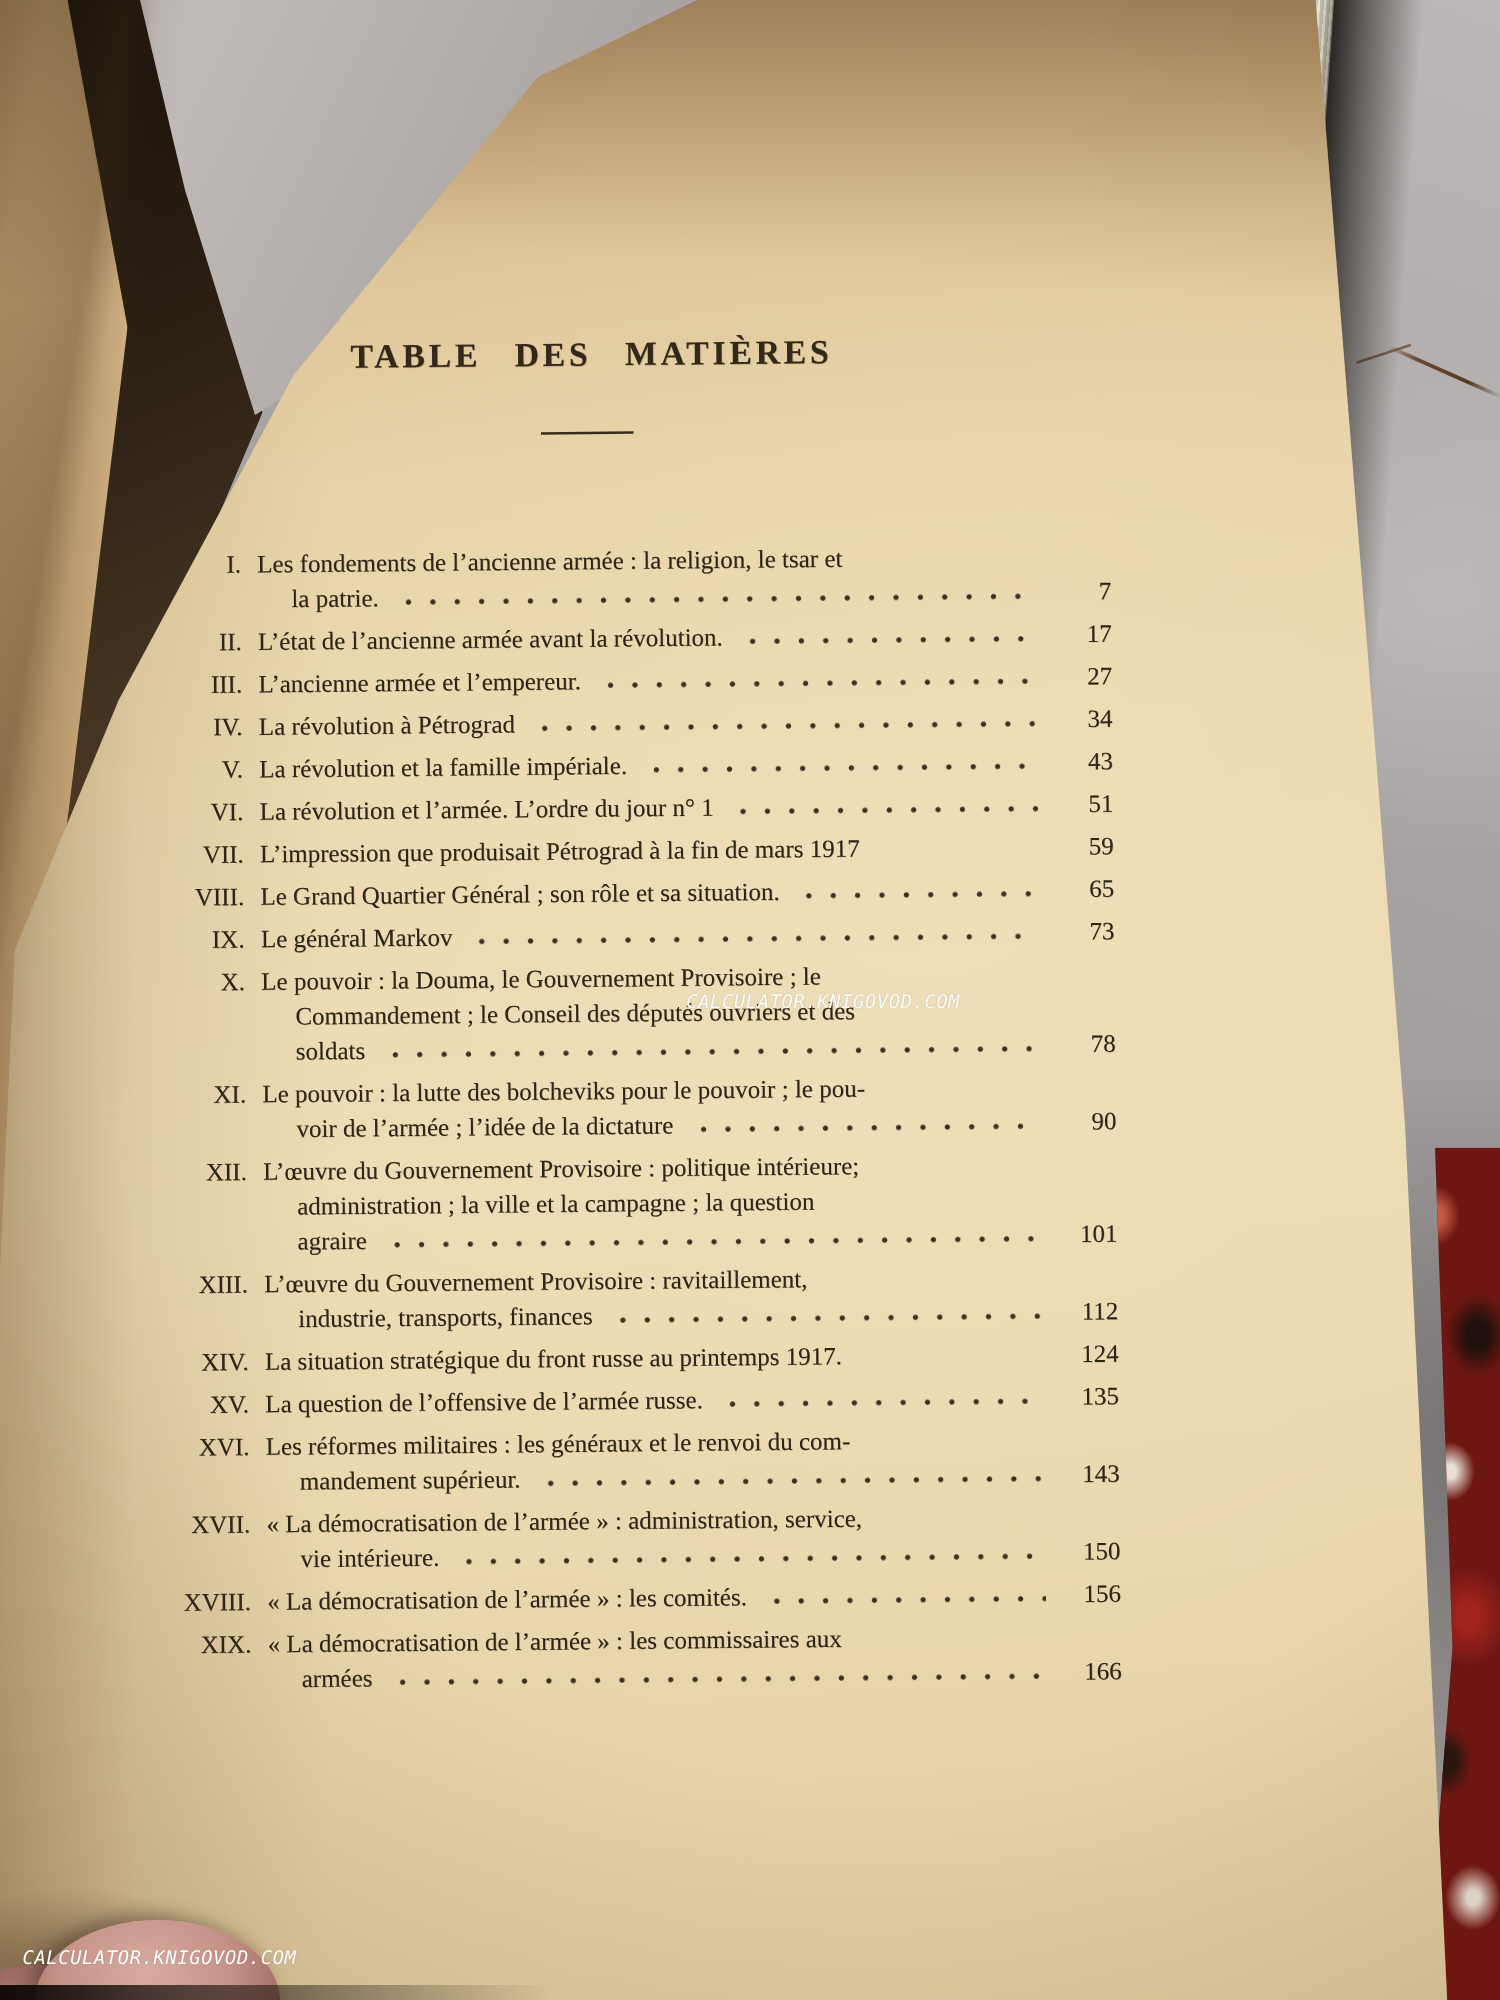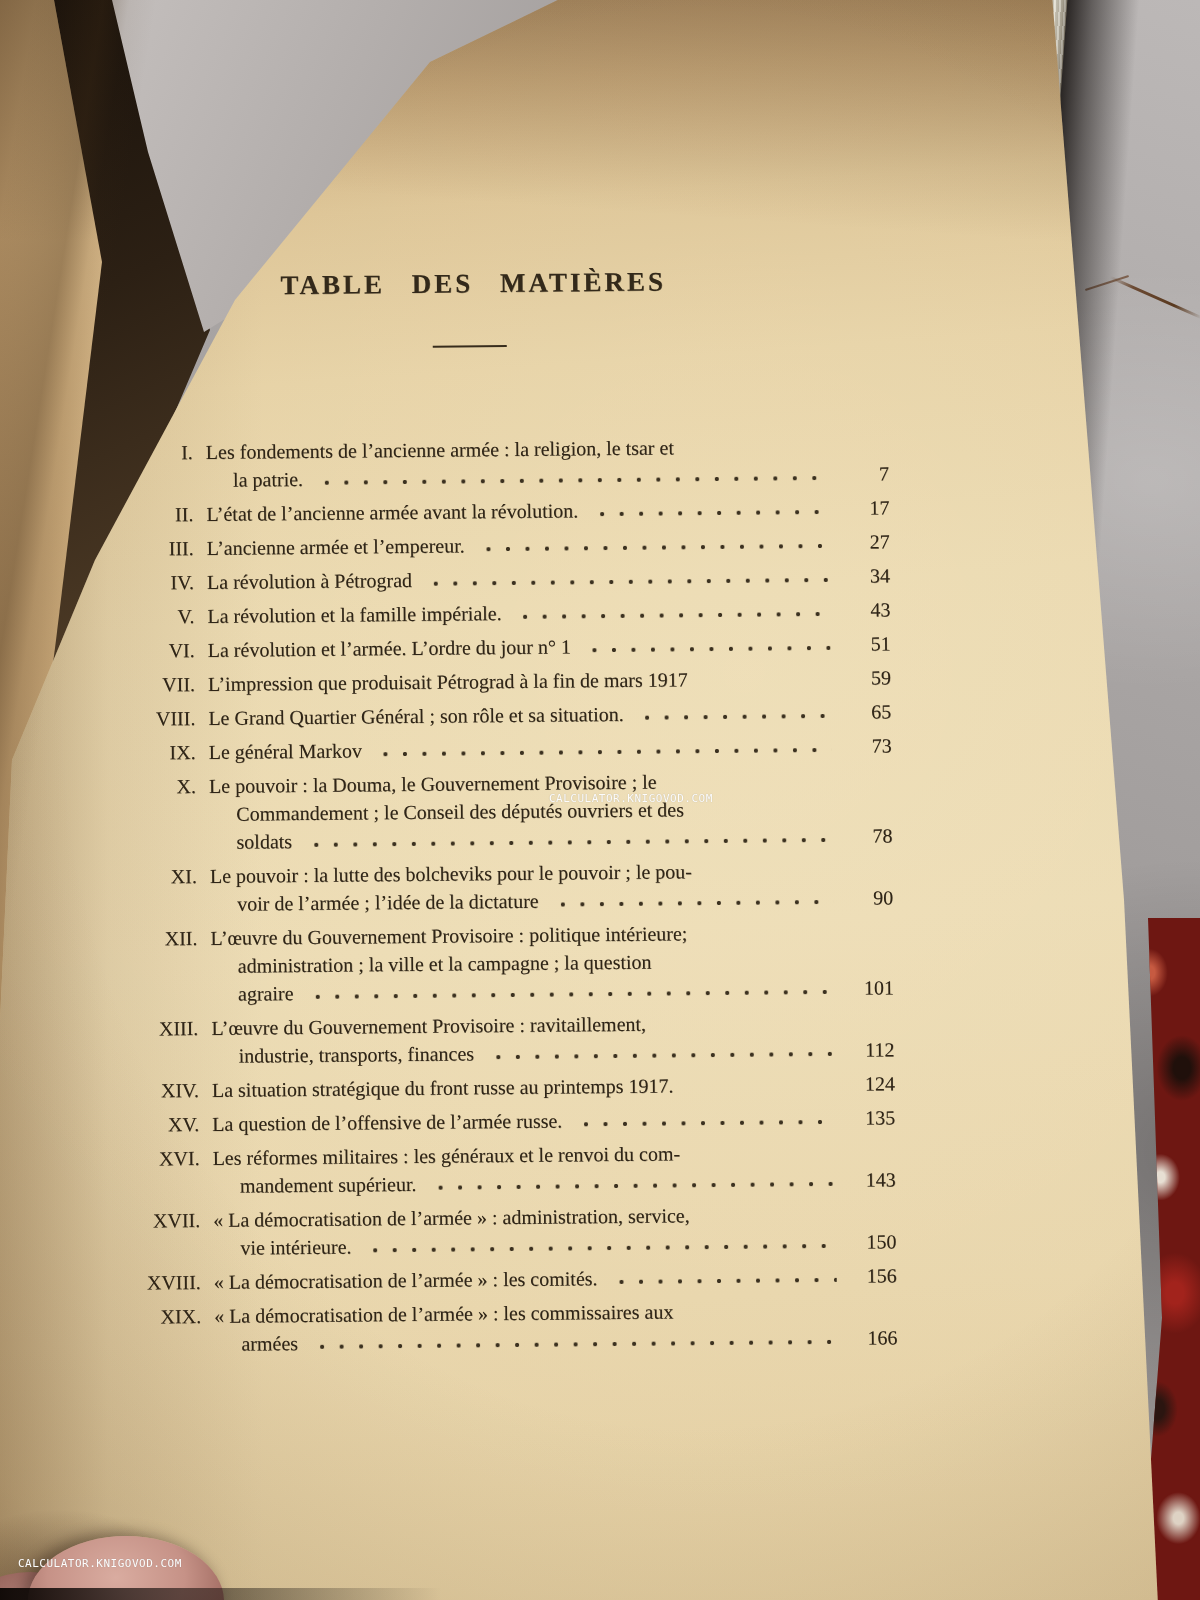--- a/index.html
+++ b/index.html
@@ -134,22 +134,23 @@
   #finger2{
     left:-30px;top:1572px;width:120px;height:70px;border-radius:50%;
     background:radial-gradient(ellipse at 55% 40%,#b5837a,#8d5b52 80%);
   }
   #bottom-shade{
     left:0;top:1588px;width:480px;height:12px;
     background:linear-gradient(90deg,rgba(10,6,4,0.95),rgba(10,6,4,0) 92%);
   }
   .watermark{
     font-family:"DejaVu Sans Mono","Liberation Mono",monospace;
-    font-size:11px;letter-spacing:0.5px;color:#fdfdfd;white-space:nowrap;
+    font-size:15px;letter-spacing:0.5px;color:#fdfdfd;white-space:nowrap;
     text-shadow:0 0 1px rgba(90,90,90,0.4);
+    font-style:italic;
   }
   #watermark-center{left:549px;top:792px;}
   #watermark-bottom{left:18px;top:1557px;}
 </style>
 </head>
 <body>
 
 <div id="table-surface" class="abs"></div>
 <div id="wall-crack" class="abs"></div>
 <div id="wall-crack2" class="abs"></div>

